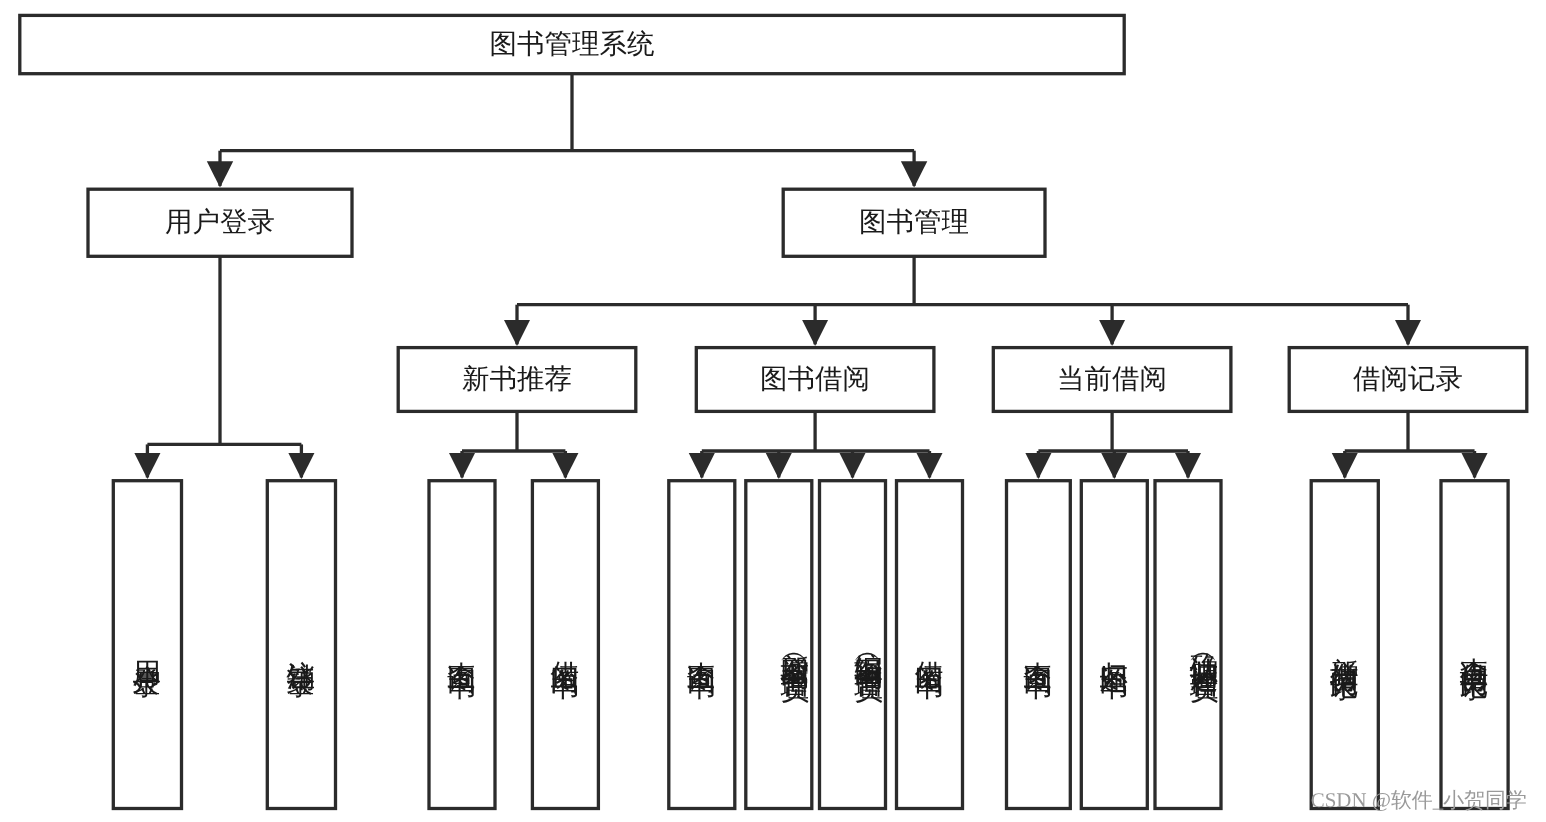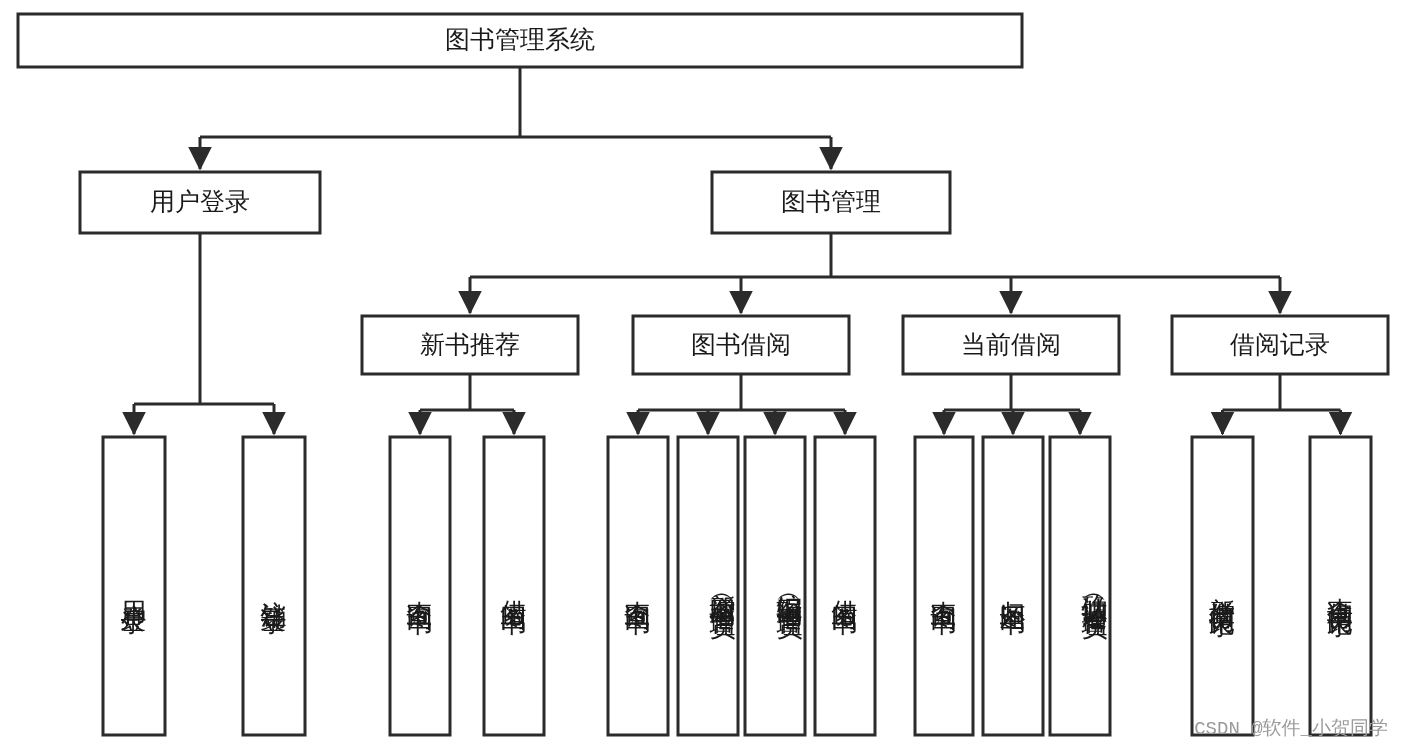--- a/index.html
+++ b/index.html
@@ -56,21 +56,21 @@
     white-space: nowrap;
     display: flex;
     align-items: flex-start;
     justify-content: center;
     pointer-events: none;
   }
   .watermark {
     position: absolute;
     right: 8px;
     bottom: 6px;
-    font-family: Liberation Mono, monospace;
+    font-family: Liberation Serif, serif;
     font-size: 19px;
     color: #9a9a9a;
     white-space: nowrap;
   }
 </style>
 </head>
 <body>
 
 <div id="diagram-root">
 

